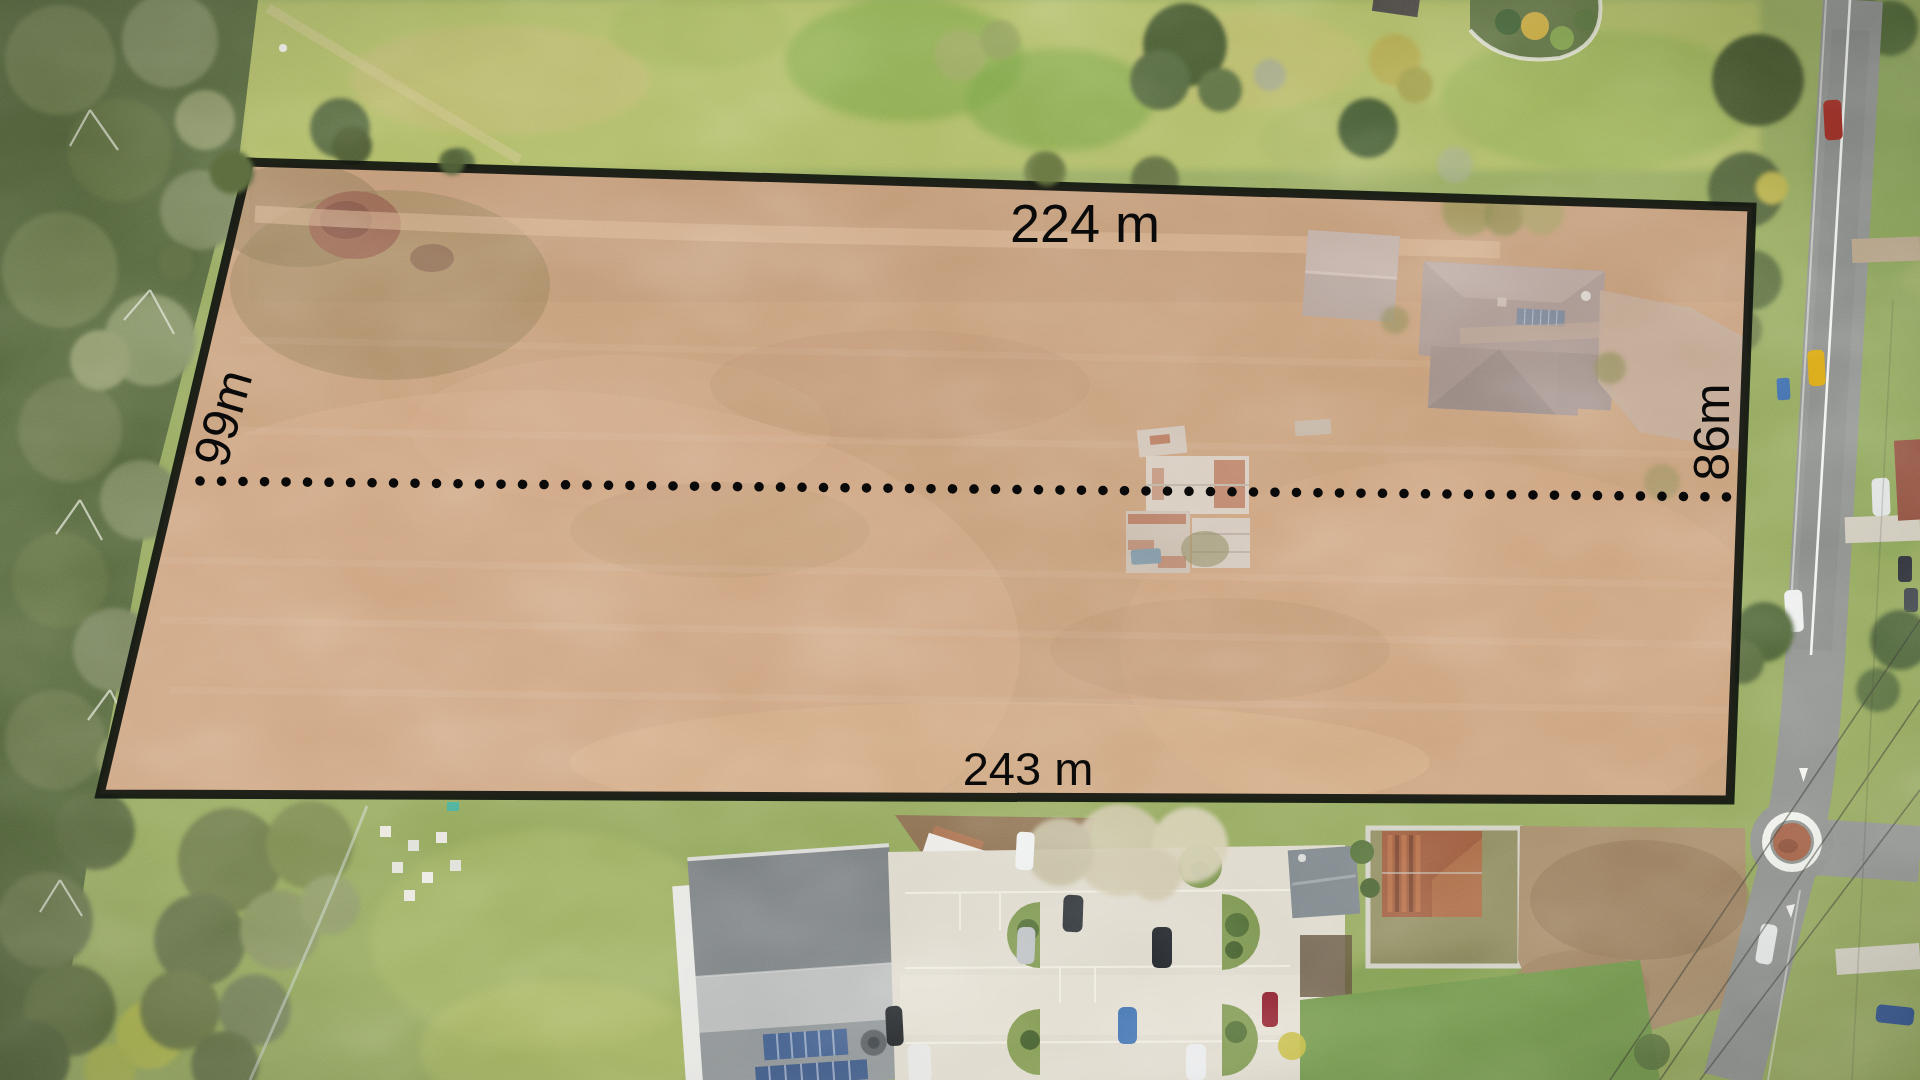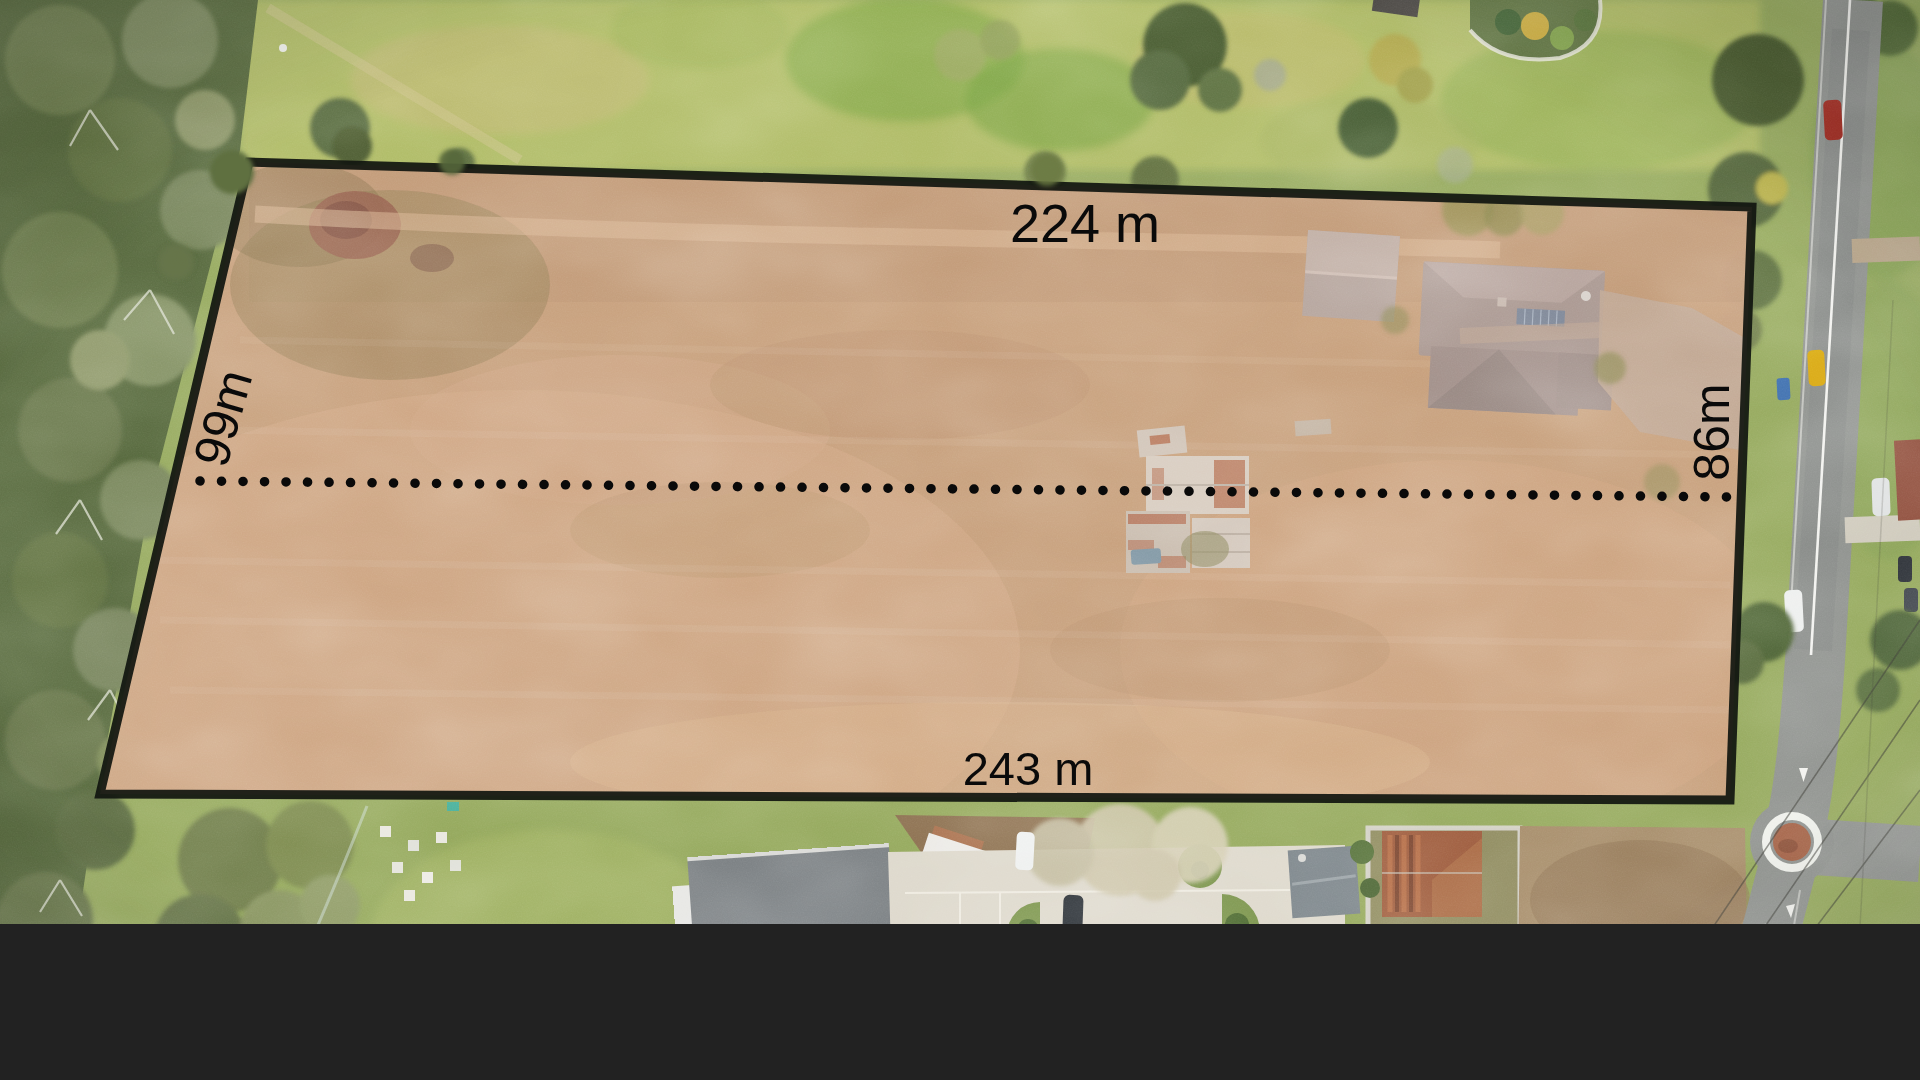--- a/index.html
+++ b/index.html
@@ -1,16 +1,16 @@
 <!DOCTYPE html>
 <html><head>
 <meta charset="utf-8">
 <style>
   html,body{margin:0;padding:0;background:#222;}
-  #stage{position:relative;width:1920px;height:924px;overflow:hidden;
+  #stage{position:relative;width:1920px;height:1080px;overflow:hidden;
          font-family:"Liberation Sans", sans-serif;}
   svg{display:block}
   text{font-family:"Liberation Sans", sans-serif;}
 </style>
 </head>
 <body>
 
 <div id="stage">
 <svg width="1920" height="1080" viewBox="0 0 1920 1080">
   <defs>

